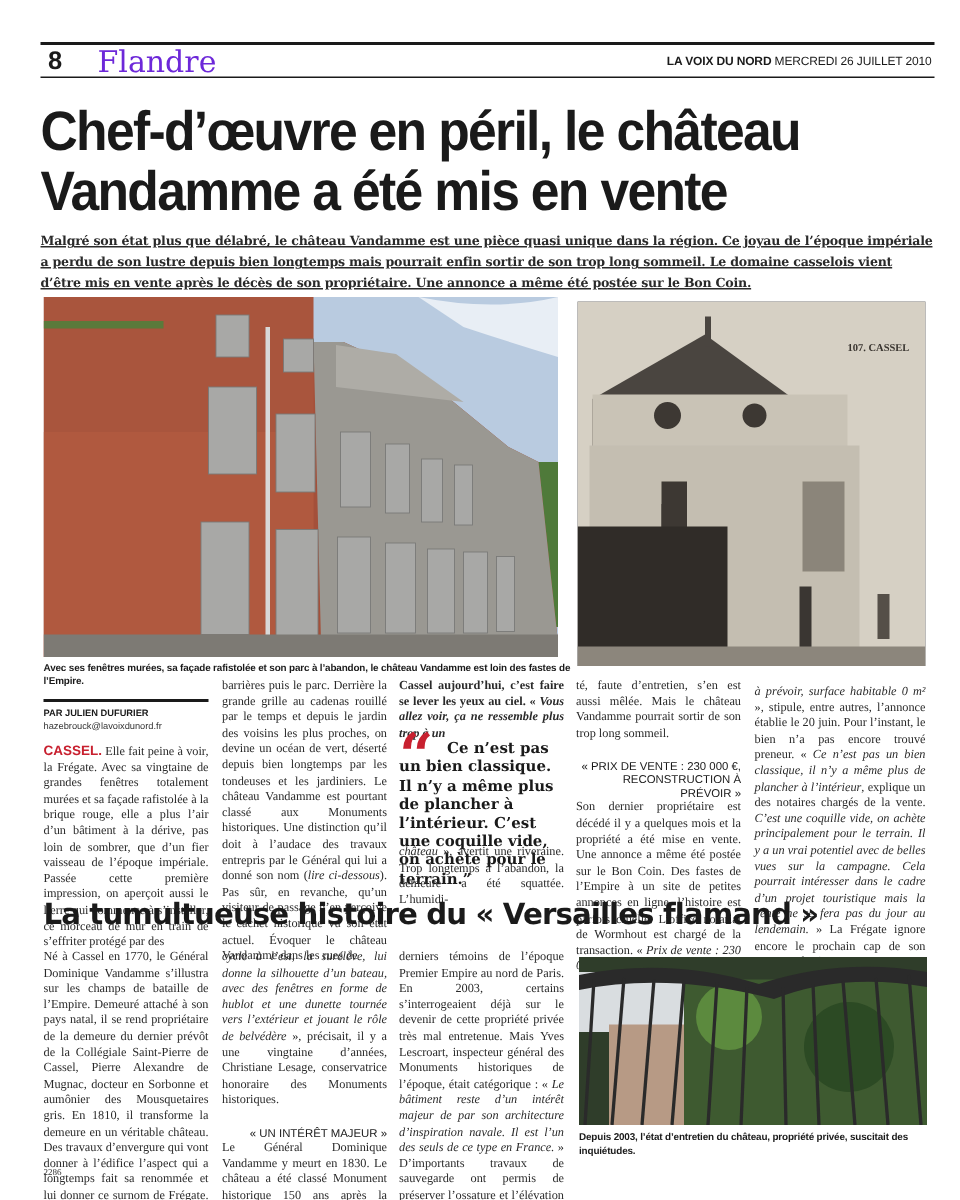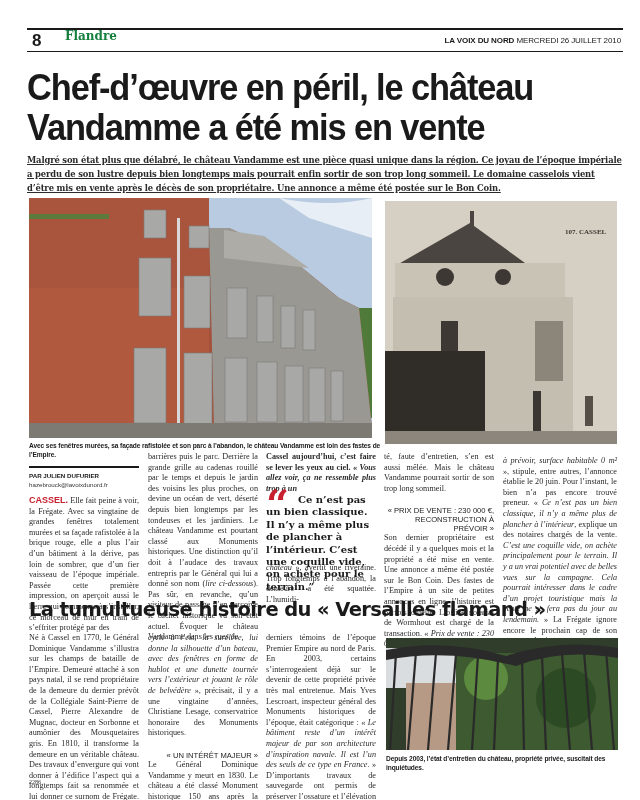--- a/index.html
+++ b/index.html
@@ -1,21 +1,21 @@
 <!DOCTYPE html>
 <html><head>
 <meta charset="utf-8">
 <style>
   * { box-sizing: border-box; margin: 0; padding: 0; }
   html, body { width: 640px; height: 800px; background: #ffffff; overflow: hidden; }
   body { position: relative; font-family: "Liberation Serif", serif; color: #1a1a1a; }
 
   .masthead { position: absolute; left: 27px; top: 28px; width: 596px; height: 24px; border-top: 2px solid #1a1a1a; border-bottom: 1px solid #1a1a1a; }
   .page-num { position: absolute; left: 5px; top: 1px; font-family: "Liberation Sans", sans-serif; font-weight: bold; font-size: 17px; color: #1a1a1a; }
-  .section { position: absolute; left: 38px; top: -1px; font-family: "DejaVu Serif", serif; font-weight: bold; font-size: 12px; color: #15803d; }
+  .section { position: absolute; left: 38px; top: -1px; font-family: "DejaVu Serif", serif; font-weight: normal; font-size: 20px; color: #6d28d9; }
   .paper-info { position: absolute; right: 2px; top: 6px; font-family: "Liberation Sans", sans-serif; font-size: 8px; color: #1a1a1a; letter-spacing: -0.1px; }
   .paper-info b { font-weight: bold; }
 
   .headline { position: absolute; left: 27px; top: 68px; width: 600px; font-family: "Liberation Sans", sans-serif; font-weight: bold; font-size: 37px; line-height: 40px; color: #1a1a1a; letter-spacing: -1.2px; transform: scaleX(0.93); transform-origin: left top; }
   .lede { position: absolute; left: 27px; top: 153px; width: 596px; font-family: "DejaVu Serif", serif; font-weight: bold; font-size: 8.4px; line-height: 14px; color: #2a2a2a; letter-spacing: -0.15px; text-decoration: underline; }
 
   .photo { position: absolute; overflow: hidden; }
   .photo-a { left: 29px; top: 198px; width: 343px; height: 240px; }
   .photo-b { left: 385px; top: 201px; width: 232px; height: 243px; background: #737373; }
   .photo-c { left: 386px; top: 638px; width: 232px; height: 112px; background: #2e3a2a; }

